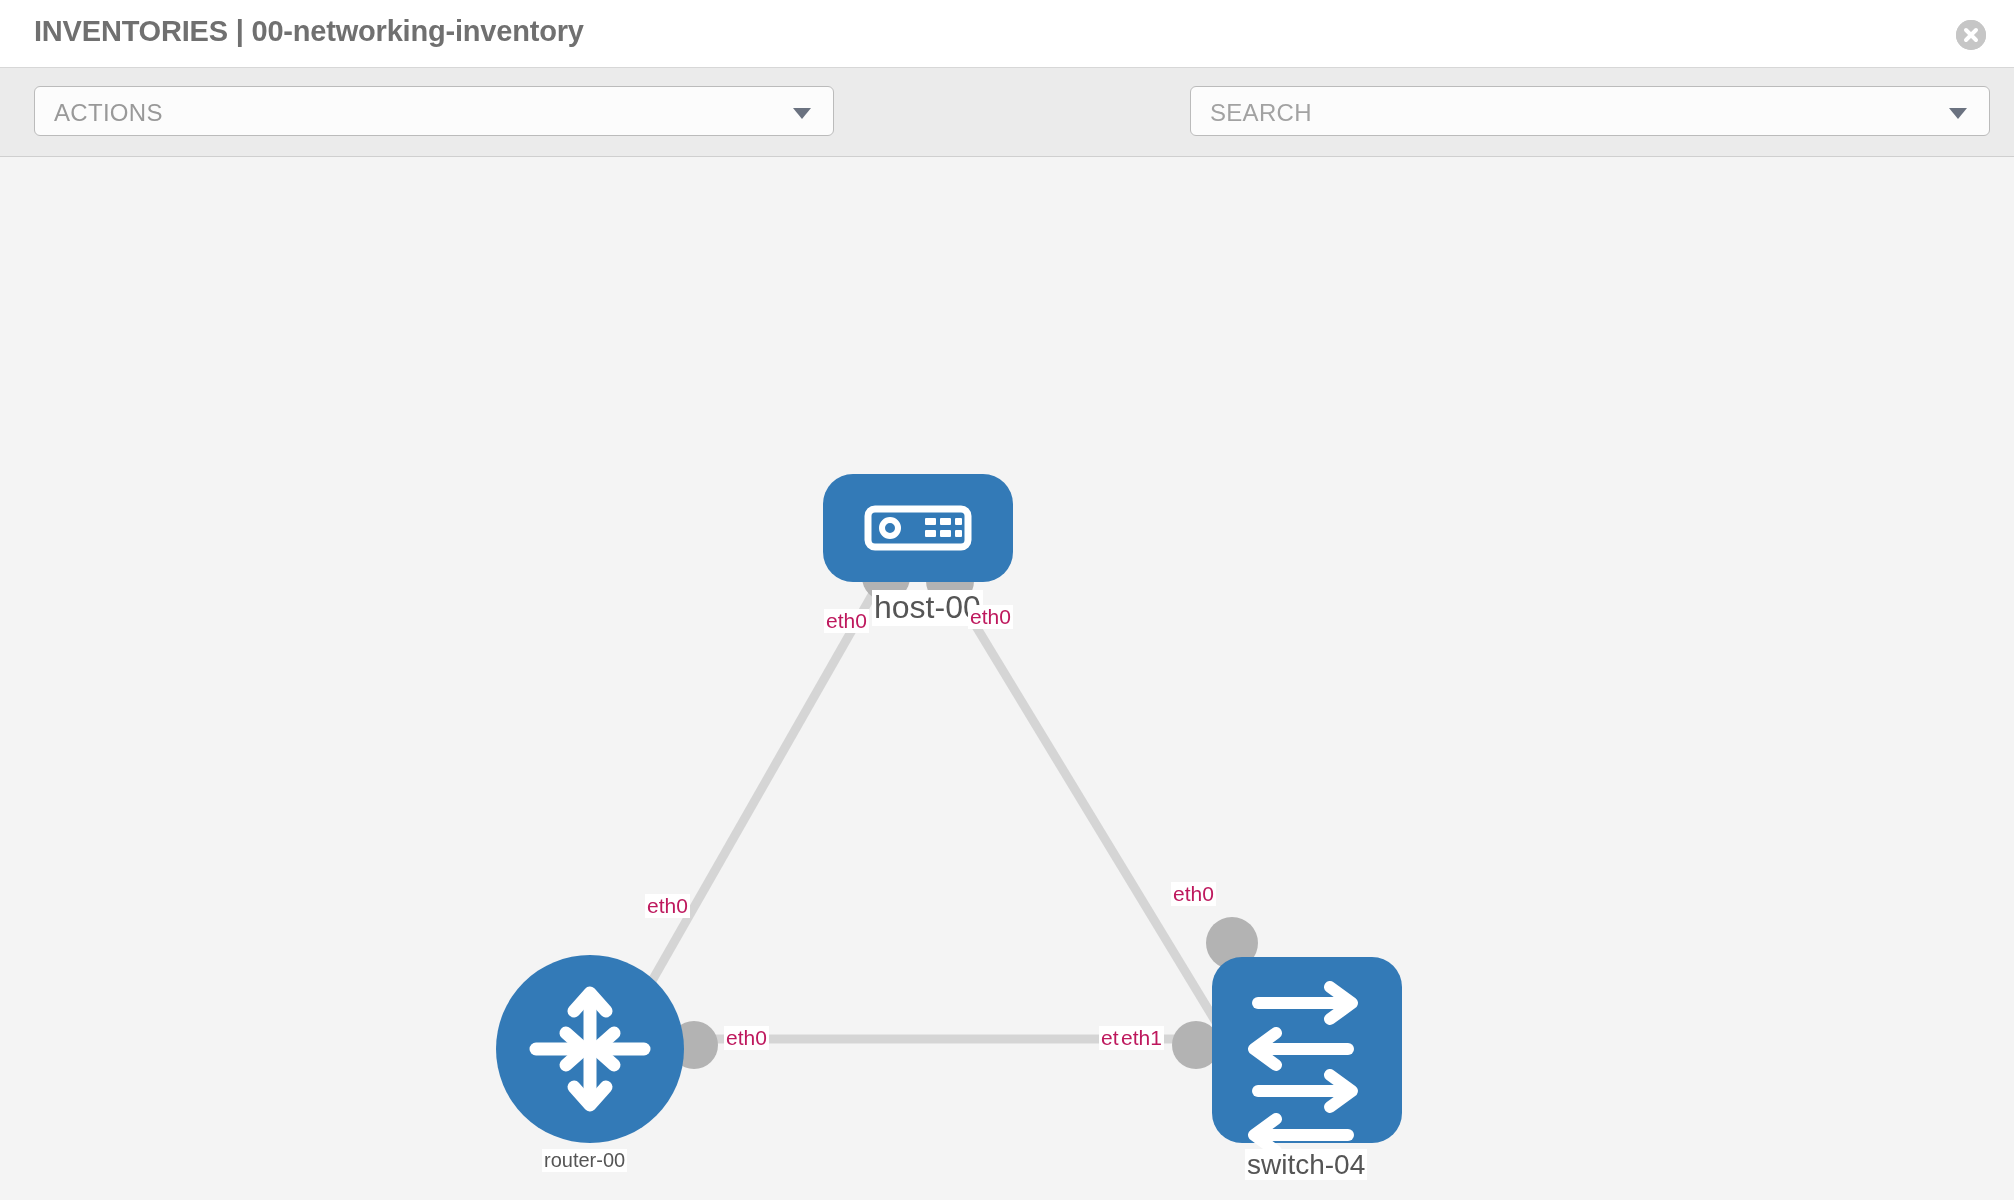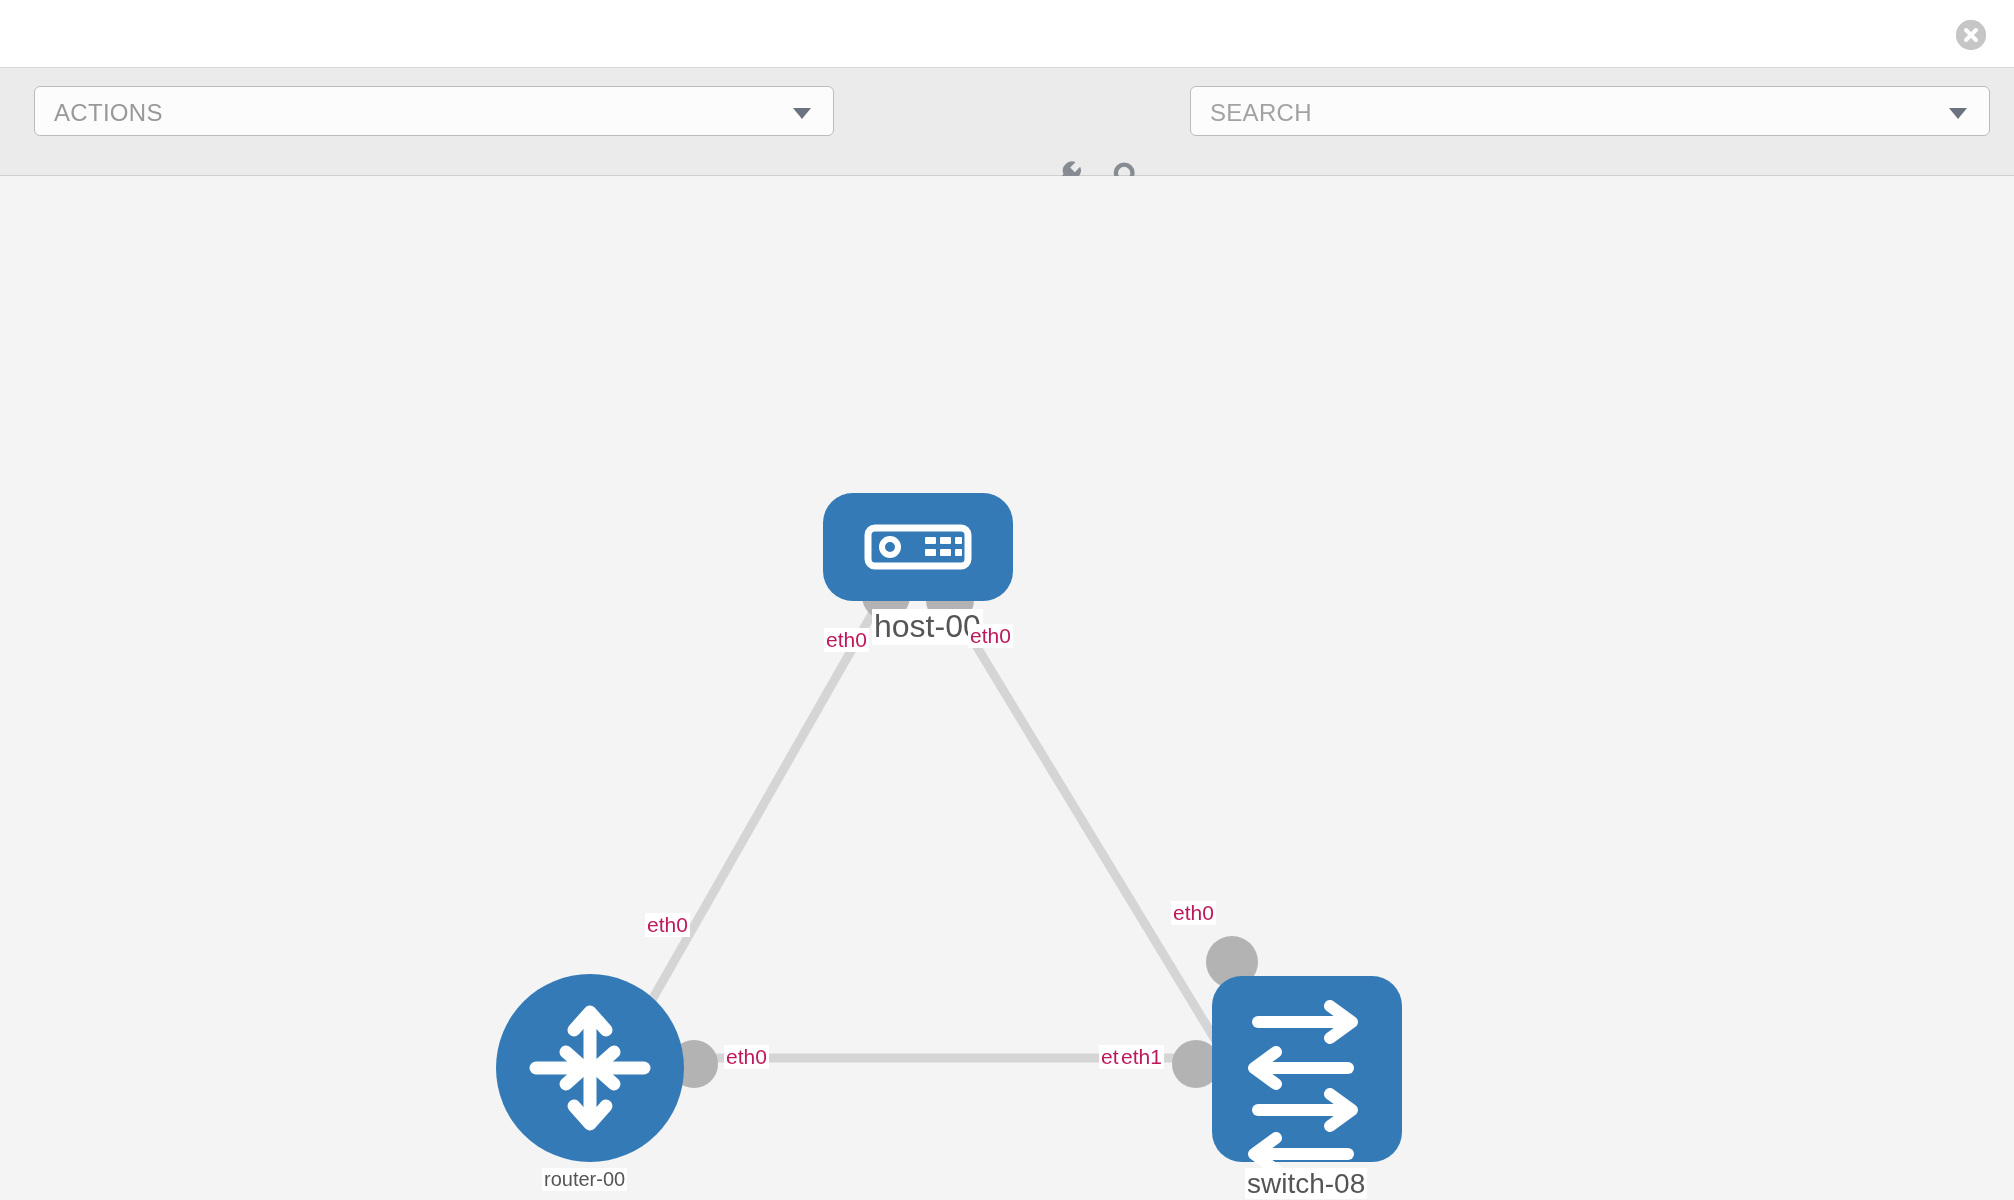--- a/index.html
+++ b/index.html
@@ -37,21 +37,21 @@
     height: 30px;
     border-radius: 50%;
     background: #c6c6c6;
     cursor: pointer;
   }
   .close-btn svg { display: block; }
 
   
   .toolbar {
     position: relative;
-    height: 108px;
+    height: 89px;
     background: #ebebeb;
     border-bottom: 1px solid #cfcfcf;
   }
   .actions-select {
     position: absolute;
     left: 34px;
     top: 18px;
     width: 800px;
     height: 50px;
     background: #fcfcfc;
@@ -142,20 +142,21 @@
   .el-router-up   { left: 645px;  top: 737px; }
   .el-switch-up   { left: 1171px; top: 725px; }
   .el-router-r    { left: 724px;  top: 869px; }
   .el-switch-l1   { left: 1099px; top: 869px; }
   .el-switch-l2   { left: 1119px; top: 869px; }
 </style>
 </head>
 <body>
 
 <div class="header">
+  <div class="header-title">INVENTORIES | 00-networking-inventory</div>
   <div class="close-btn">
     <svg width="30" height="30" viewBox="0 0 30 30" aria-hidden="true">
       <circle cx="15" cy="15" r="15" fill="#c6c6c6"></circle>
       <path d="M10 10 L20 20 M20 10 L10 20" stroke="#ffffff" stroke-width="4" stroke-linecap="round"></path>
     </svg>
   </div>
 </div>
 
 <div class="toolbar">
 
@@ -239,21 +240,21 @@
         <path d="M1258 934 L1348 934"></path>
           <path d="M1330 918 L1352 934 L1330 950"></path>
         <path d="M1348 978 L1258 978"></path>
           <path d="M1276 962 L1254 978 L1276 994"></path>
       </g>
     </g>
   </svg>
 
   <div class="node-label label-host">host-00</div>
   <div class="node-label label-router">router-00</div>
-  <div class="node-label label-switch">switch-08</div>
+  <div class="node-label label-switch">switch-04</div>
 
   <div class="edge-label el-host-left">eth0</div>
   <div class="edge-label el-host-right">eth0</div>
   <div class="edge-label el-router-up">eth0</div>
   <div class="edge-label el-switch-up">eth0</div>
   <div class="edge-label el-router-r">eth0</div>
   <div class="edge-label el-switch-l1">eth0</div>
   <div class="edge-label el-switch-l2">eth1</div>
 
 </div>

